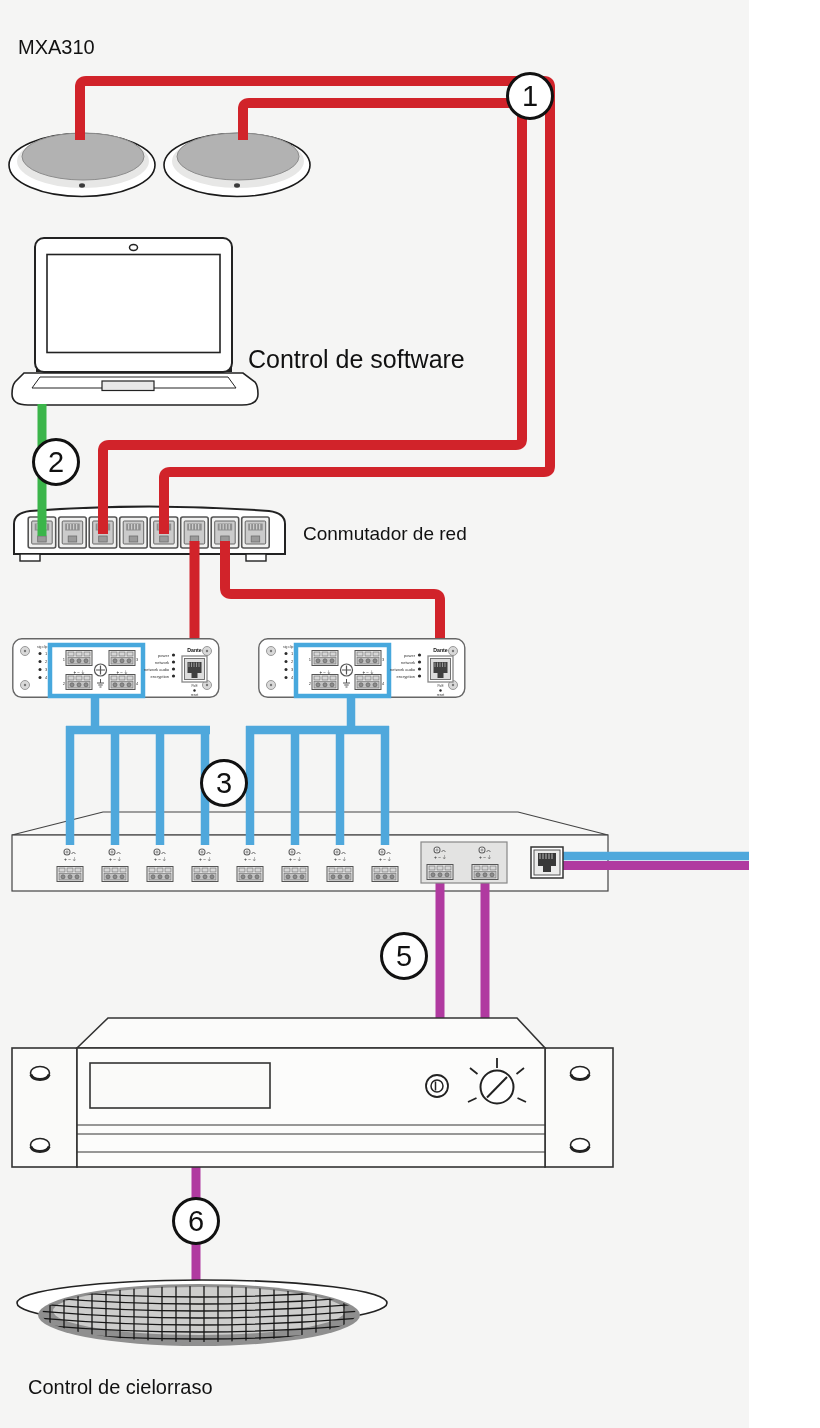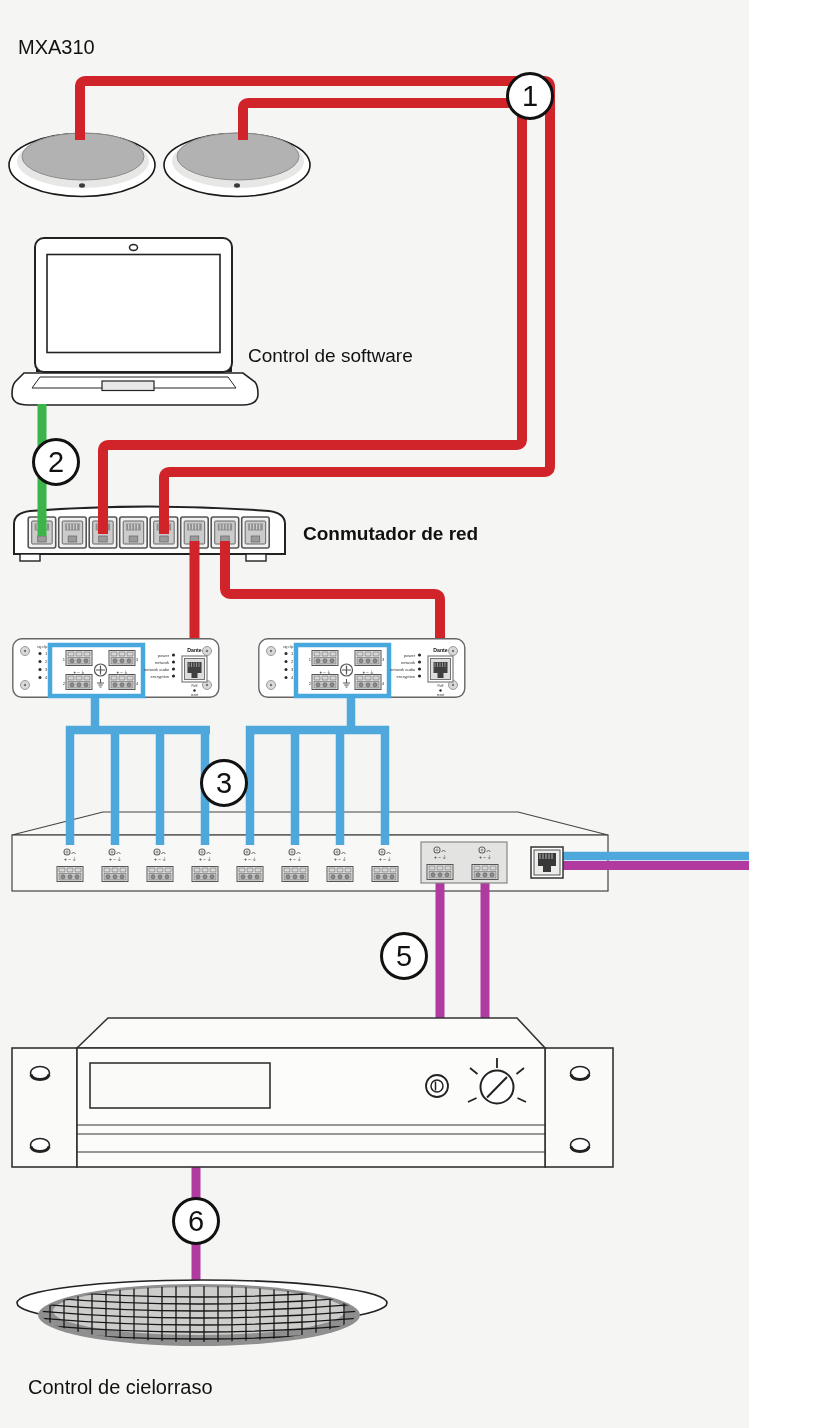--- a/index.html
+++ b/index.html
@@ -1,22 +1,22 @@
 <!DOCTYPE html>
 <html><head>
 <meta charset="utf-8">
 <style>
   html,body{margin:0;padding:0;}
   body{font-family:"Liberation Sans",sans-serif;background:#fff;}
   #canvas{position:relative;width:749px;height:1428px;background:#f5f5f4;overflow:hidden;}
   #diagram-svg{position:absolute;left:0;top:0;}
   .label{position:absolute;color:#111;white-space:nowrap;}
   .label-title{left:18px;top:36px;font-size:20px;}
-  .label-software{left:248px;top:345px;font-size:19px;}
-  .label-switch{left:303px;top:523px;font-size:19px;font-weight:bold;}
+  .label-software{left:248px;top:345px;font-size:25px;}
+  .label-switch{left:303px;top:523px;font-size:19px;}
   .label-speaker{left:28px;top:1376px;font-size:20px;}
   .callout{position:absolute;width:48px;height:48px;border:3.5px solid #111;border-radius:50%;
     background:#fff;box-sizing:border-box;display:flex;align-items:center;justify-content:center;
     font-size:29px;color:#111;}
   .c1{left:506px;top:72px;} .c2{left:32px;top:438px;} .c3{left:200px;top:759px;}
   .c4{left:764px;top:837px;} .c5{left:380px;top:932px;} .c6{left:172px;top:1197px;}
 </style>
 </head>
 <body>
 

